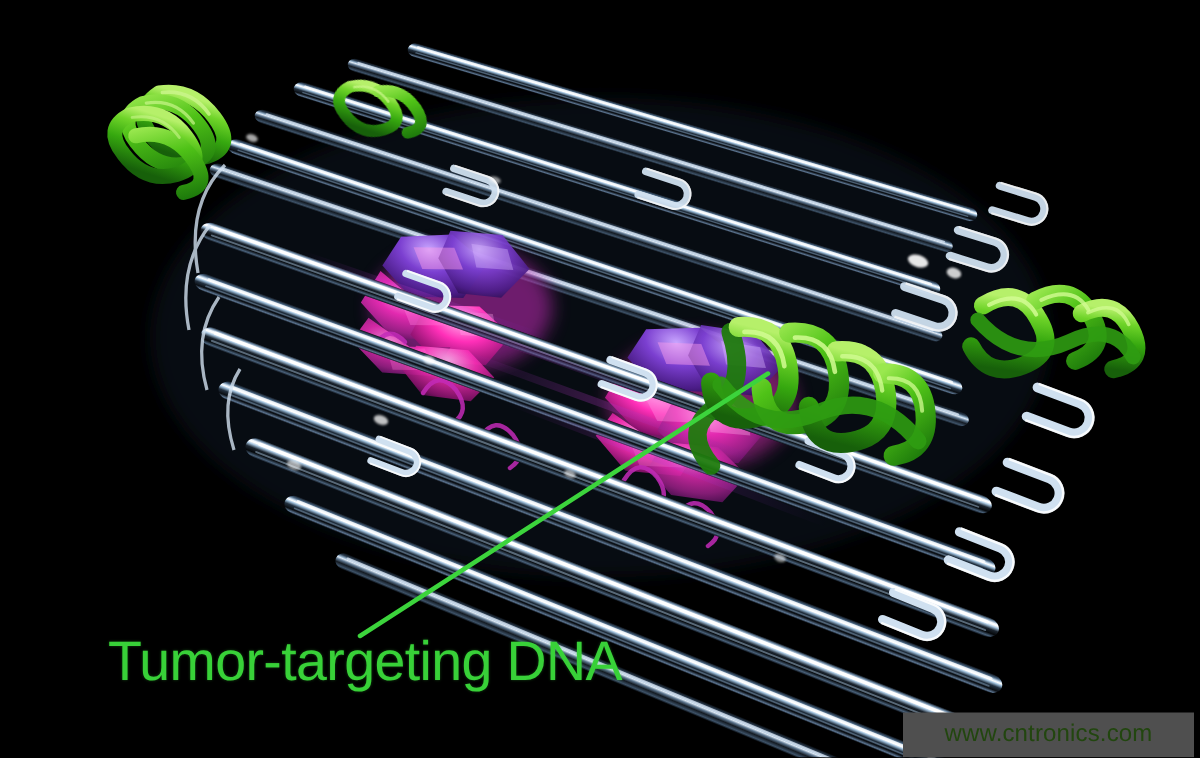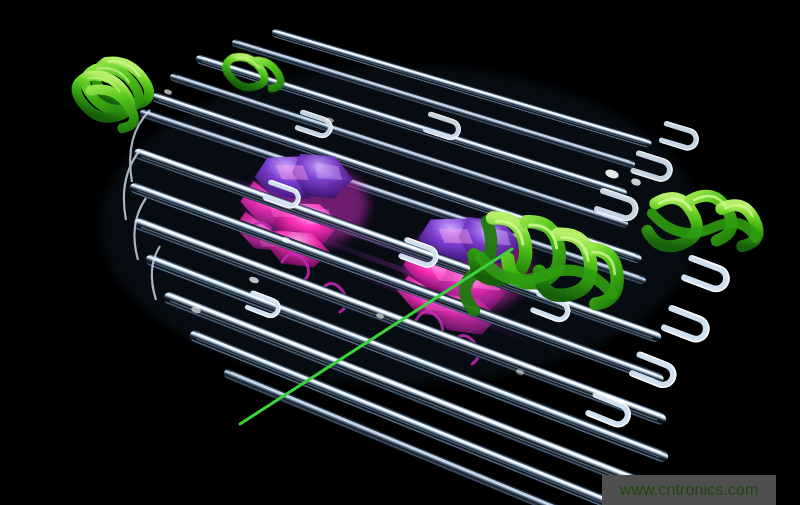--- a/index.html
+++ b/index.html
@@ -12,21 +12,21 @@
   #caption{
     position:absolute; left:72px; top:421px;
     font-family:"Liberation Sans",sans-serif;
     font-size:37px; line-height:40px; font-weight:400;
     color:#38d138; letter-spacing:-0.4px; white-space:nowrap;
     text-shadow:0 0 2px rgba(56,209,56,.35);
   }
 
   
   #watermark{
-    position:absolute; left:602px; top:475px; width:174px; height:30px;
+    position:absolute; left:602px; top:475px; width:194px; height:30px;
     background:#4f4f4f; display:flex; align-items:center; justify-content:center;
   }
   #watermark span{
     font-family:"Liberation Sans",sans-serif;
     font-size:16px; color:#22460f; letter-spacing:.1px; white-space:nowrap;
   }
 </style>
 </head>
 <body>
 
@@ -349,18 +349,19 @@
       <path d="M20,-10 q20,-14 34,6 q14,20 -8,28" fill="none" stroke="url(#gGreen)" stroke-width="12" stroke-linecap="round"></path>
       <path d="M-48,4 q30,26 62,6 q28,-18 44,4" fill="none" stroke="#2f9c12" stroke-width="10" stroke-linecap="round" opacity=".9"></path>
       <path d="M-42,-7 q20,-14 32,2" fill="none" stroke="#d2fb93" stroke-width="2.8" stroke-linecap="round" opacity=".85"></path>
       <path d="M-8,-15 q20,-13 32,2" fill="none" stroke="#d2fb93" stroke-width="2.6" stroke-linecap="round" opacity=".8"></path>
       <path d="M24,-11 q18,-12 28,4" fill="none" stroke="#d2fb93" stroke-width="2.4" stroke-linecap="round" opacity=".75"></path>
     </g>
 
     <line x1="240" y1="424" x2="512" y2="249" stroke="#3cd43c" stroke-width="3" stroke-linecap="round"></line>
   </svg>
 
+  <div id="caption">Tumor-targeting DNA</div>
 
   <div id="watermark">
     <span>www.cntronics.com</span>
   </div>
 
 </div>
 
 </body></html>

